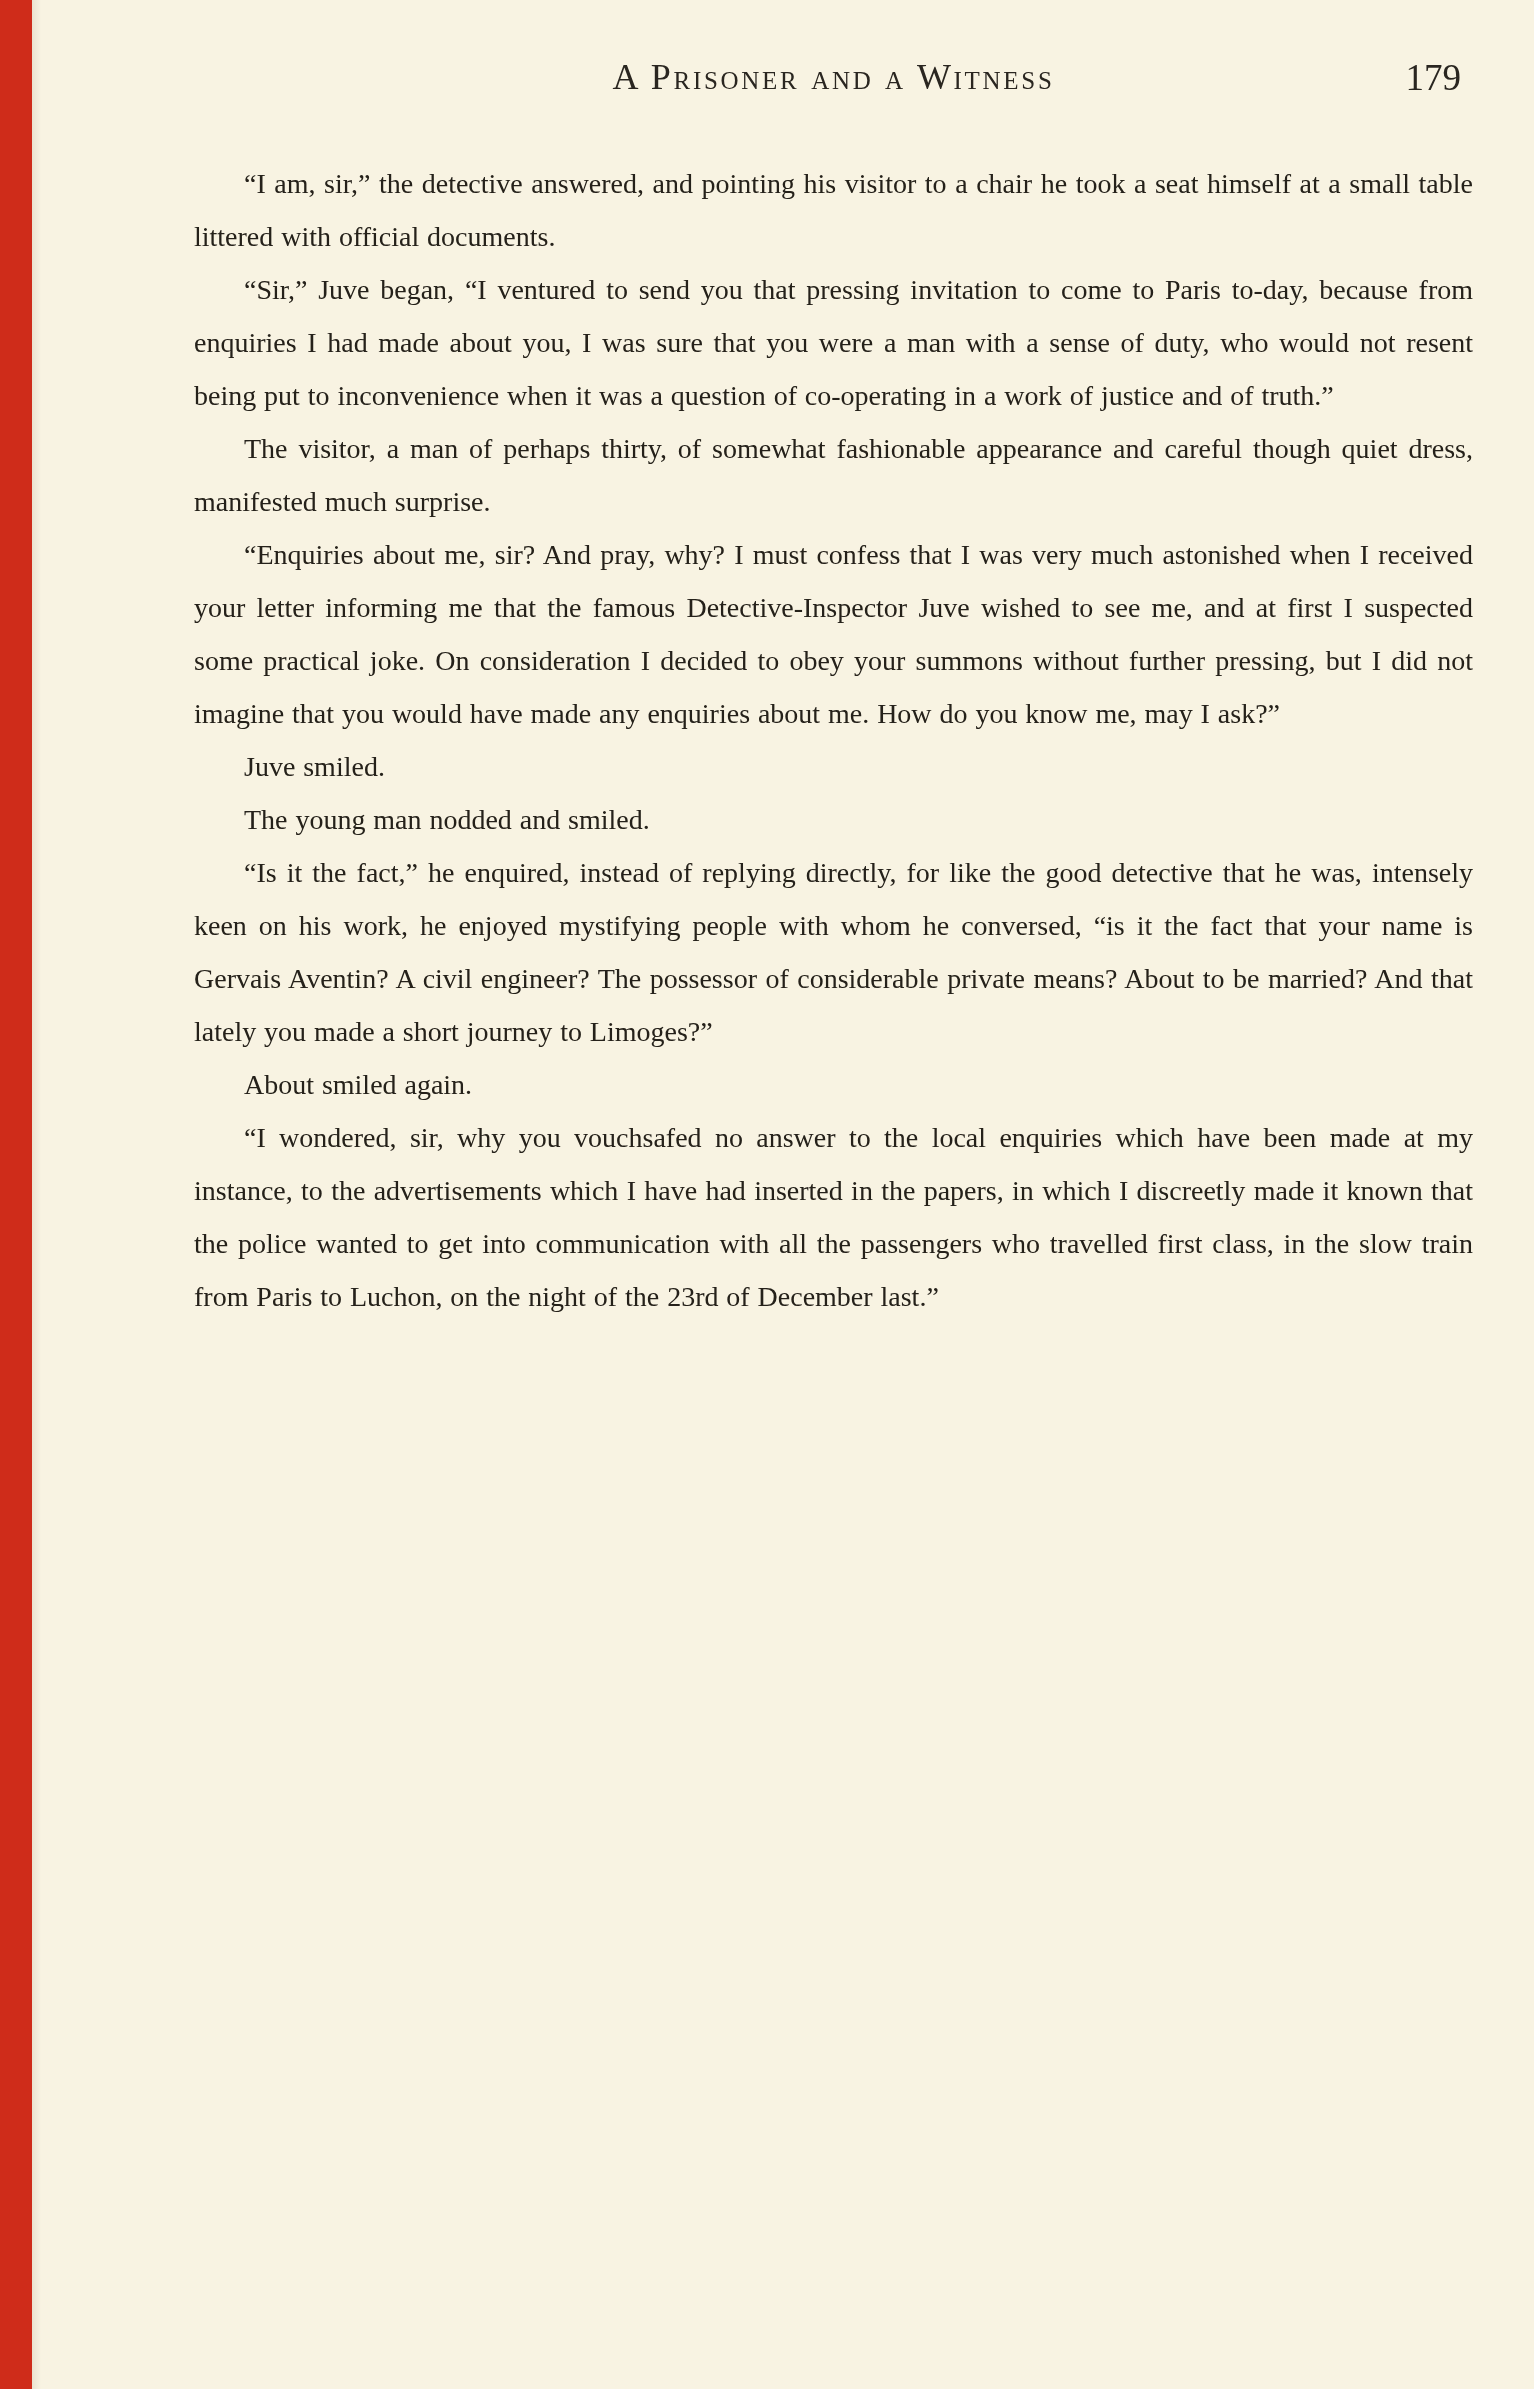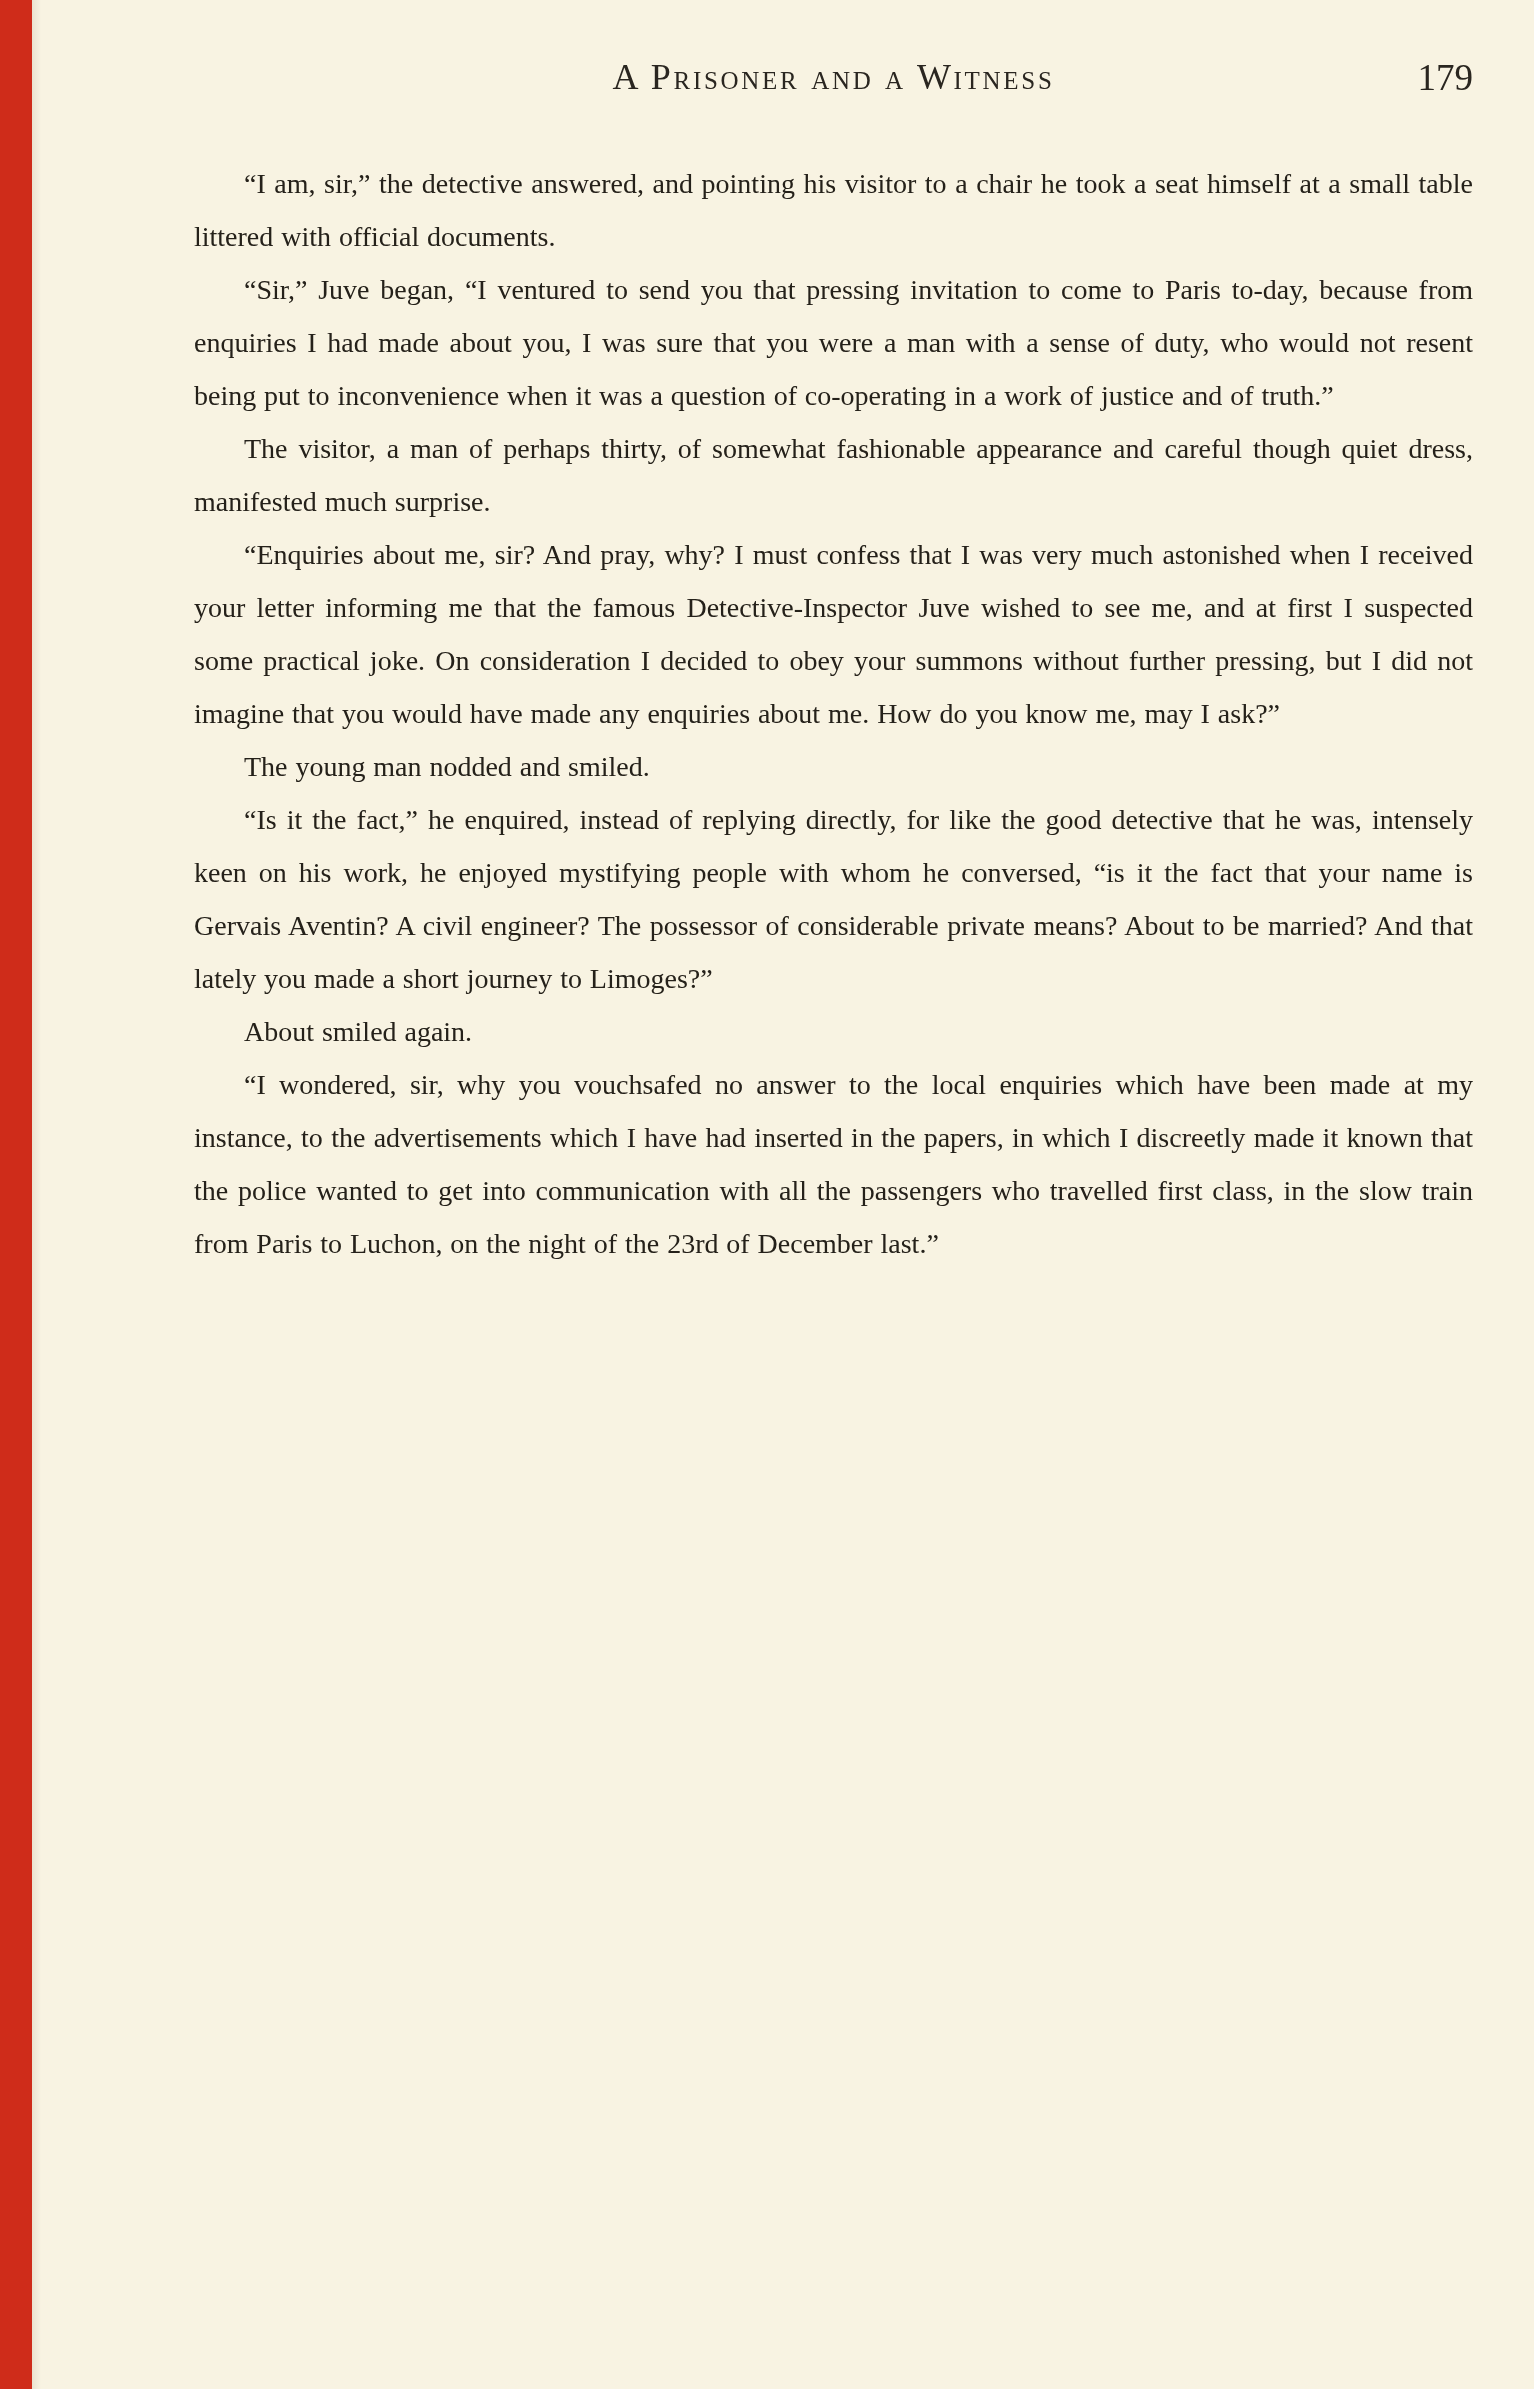--- a/index.html
+++ b/index.html
@@ -49,21 +49,21 @@
     left: 0;
     right: 0;
     text-align: center;
     font-variant: small-caps;
     font-size: 36px;
     letter-spacing: 2.7px;
     color: #2a2620;
   }
   .header-pagenum {
     position: absolute;
-    right: 0;
+    right: 12px;
     top: 0;
     font-size: 37px;
     color: #2a2620;
   }
   .body-text {
     margin-top: 47px;
     font-size: 28px;
     line-height: 53px;
     text-align: justify;
   }
@@ -85,20 +85,21 @@
     <div class="running-header">
       <div class="header-title">A Prisoner and a Witness</div>
       <div class="header-pagenum">179</div>
     </div>
 
     <div class="body-text">
       <p>“I am, sir,” the detective answered, and pointing his visitor to a chair he took a seat himself at a small table littered with official documents.</p>
       <p>“Sir,” Juve began, “I ventured to send you that pressing invitation to come to Paris to-day, because from enquiries I had made about you, I was sure that you were a man with a sense of duty, who would not resent being put to inconvenience when it was a question of co-operating in a work of justice and of truth.”</p>
       <p>The visitor, a man of perhaps thirty, of somewhat fashionable appearance and careful though quiet dress, manifested much surprise.</p>
       <p>“Enquiries about me, sir? And pray, why? I must confess that I was very much astonished when I received your letter informing me that the famous Detective-Inspector Juve wished to see me, and at first I suspected some practical joke. On consideration I decided to obey your summons without further pressing, but I did not imagine that you would have made any enquiries about me. How do you know me, may I ask?”</p>
+      <p>Juve smiled.</p>
       <p>The young man nodded and smiled.</p>
       <p>“Is it the fact,” he enquired, instead of replying directly, for like the good detective that he was, intensely keen on his work, he enjoyed mystifying people with whom he conversed, “is it the fact that your name is Gervais Aventin? A civil engineer? The possessor of considerable private means? About to be married? And that lately you made a short journey to Limoges?”</p>
       <p>About smiled again.</p>
       <p>“I wondered, sir, why you vouchsafed no answer to the local enquiries which have been made at my instance, to the advertisements which I have had inserted in the papers, in which I discreetly made it known that the police wanted to get into communication with all the passengers who travelled first class, in the slow train from Paris to Luchon, on the night of the 23rd of December last.”</p>
     </div>
   </div>
 </div>
 
 
 </body></html>

